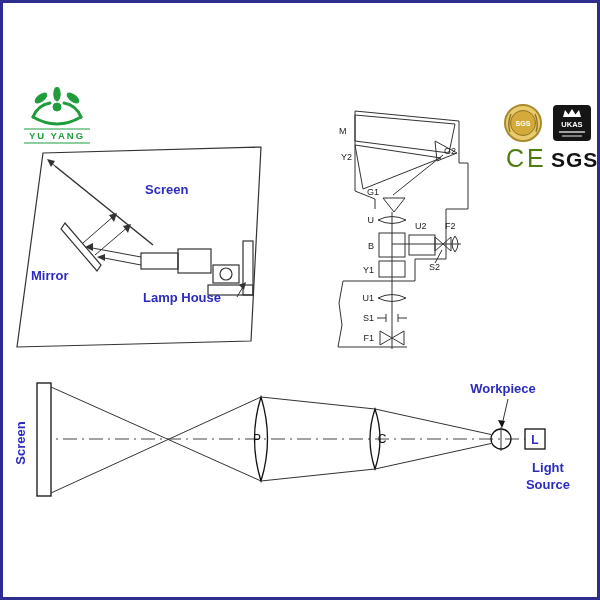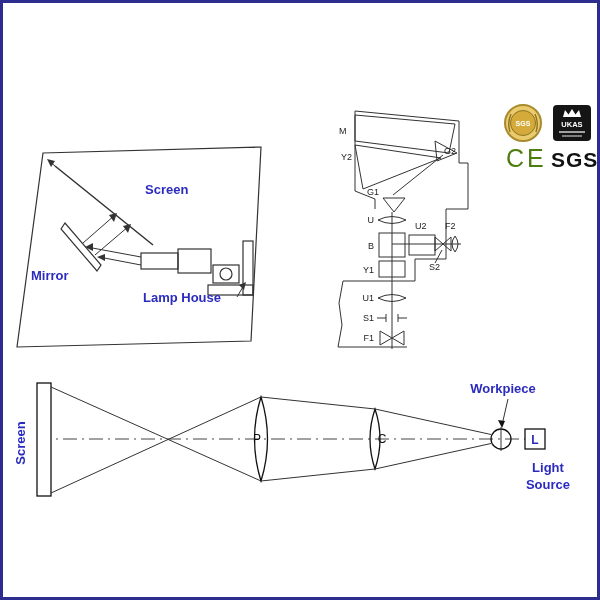--- a/index.html
+++ b/index.html
@@ -17,20 +17,36 @@
   .ce-text{font-weight:normal;font-size:25px;color:#4d7c0f;letter-spacing:3px;line-height:1;}
   .sgs-text{font-weight:bold;font-size:21px;color:#111;letter-spacing:1px;line-height:1;}
   .stroke{stroke:#333;fill:none;stroke-width:1.2;}
   .thin{stroke:#333;fill:none;stroke-width:1;}
 </style>
 </head>
 <body>
 
 <div class="page">
 
+  <div class="abs" style="left:16px;top:84px;width:76px;height:58px;">
+    <svg width="76" height="58" viewBox="0 0 76 58">
+      <g stroke="#1f9c3c" fill="#1f9c3c">
+        <ellipse cx="22" cy="11" rx="7" ry="3.2" transform="rotate(-38 22 11)"></ellipse>
+        <ellipse cx="38" cy="7" rx="3.2" ry="7"></ellipse>
+        <ellipse cx="54" cy="11" rx="7" ry="3.2" transform="rotate(38 54 11)"></ellipse>
+        <circle cx="38" cy="20" r="4"></circle>
+        <path d="M14,30 Q19,18 31,16" fill="none" stroke-width="3" stroke-linecap="round"></path>
+        <path d="M62,30 Q57,18 45,16" fill="none" stroke-width="3" stroke-linecap="round"></path>
+        <path d="M14,30 Q38,44 62,30" fill="none" stroke-width="3" stroke-linecap="round"></path>
+      </g>
+      <line x1="5" y1="42" x2="71" y2="42" stroke="#1f9c3c" stroke-width="1.2"></line>
+      <text x="38" y="52" text-anchor="middle" font-size="9.5" font-weight="bold" letter-spacing="2" fill="#1f9c3c">YU YANG</text>
+      <line x1="5" y1="56" x2="71" y2="56" stroke="#1f9c3c" stroke-width="1.2"></line>
+    </svg>
+  </div>
 
   <div class="abs" style="left:500px;top:100px;width:96px;height:70px;">
 
     <svg class="abs" style="left:0;top:0;" width="40" height="40" viewBox="0 0 40 40">
       <circle cx="20" cy="20" r="18" fill="#e9cb6d" stroke="#a98a2c" stroke-width="2"></circle>
       <circle cx="20" cy="20" r="12.5" fill="#d4ab3a" stroke="#8f7322" stroke-width="1"></circle>
       <path d="M7,29 Q4,20 8,11" fill="none" stroke="#8f7322" stroke-width="1.4"></path>
       <path d="M33,29 Q36,20 32,11" fill="none" stroke="#8f7322" stroke-width="1.4"></path>
       <text x="20" y="23" text-anchor="middle" font-size="7" font-weight="bold" fill="#ffffff">SGS</text>
     </svg>

